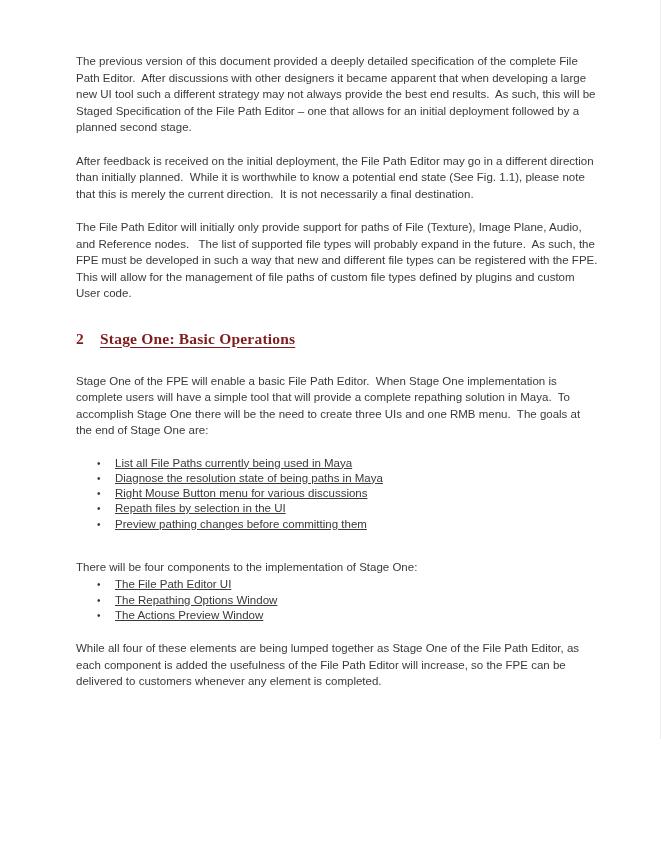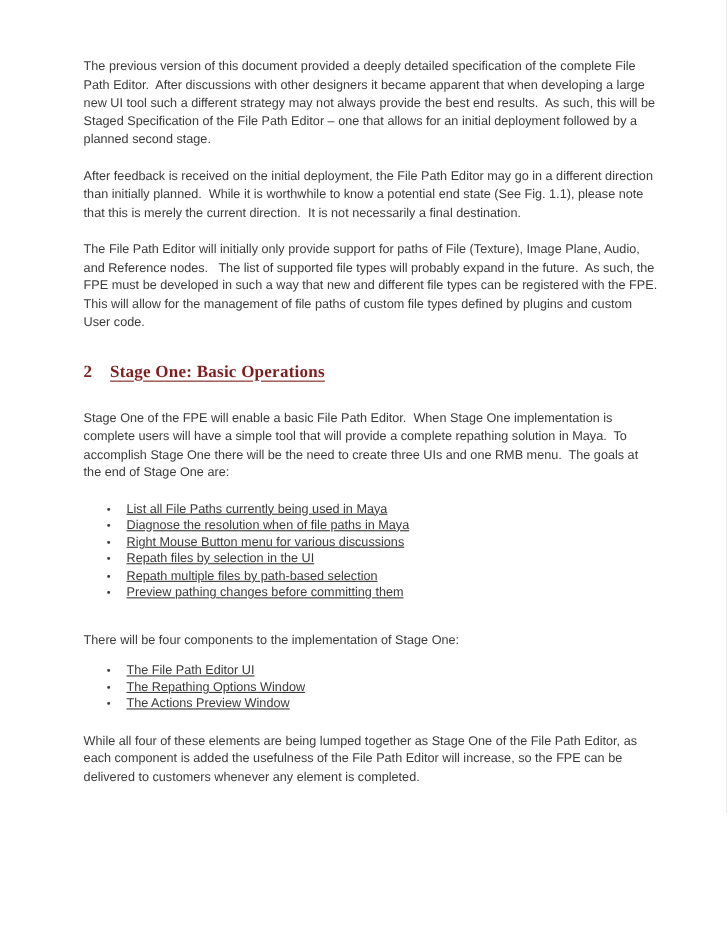--- a/index.html
+++ b/index.html
@@ -54,21 +54,21 @@
     line-height: 15.3px;
     white-space: pre-wrap;
   }
   ul.bullets li .bullet-glyph {
     display: inline-block;
     width: 18px;
     font-size: 10px;
   }
   .components-intro {
     margin-top: 27px;
-    margin-bottom: 12px;
+    margin-bottom: 2px;
   }
 </style>
 </head>
 <body>
 
 <div class="page">
 
   <p class="para">The previous version of this document provided a deeply detailed specification of the complete File Path Editor.  After discussions with other designers it became apparent that when developing a large new UI tool such a different strategy may not always provide the best end results.  As such, this will be Staged Specification of the File Path Editor – one that allows for an initial deployment followed by a planned second stage.</p>
 
   <p class="para">After feedback is received on the initial deployment, the File Path Editor may go in a different direction than initially planned.  While it is worthwhile to know a potential end state (See Fig. 1.1), please note that this is merely the current direction.  It is not necessarily a final destination.</p>
@@ -76,24 +76,23 @@
   <p class="para">The File Path Editor will initially only provide support for paths of File (Texture), Image Plane, Audio, and Reference nodes.   The list of supported file types will probably expand in the future.  As such, the FPE must be developed in such a way that new and different file types can be registered with the FPE.  This will allow for the management of file paths of custom file types defined by plugins and custom User code.</p>
 
   <div class="section-heading">
     <span class="heading-number">2</span><span class="heading-title">Stage One: Basic Operations</span>
   </div>
 
   <p class="para">Stage One of the FPE will enable a basic File Path Editor.  When Stage One implementation is complete users will have a simple tool that will provide a complete repathing solution in Maya.  To accomplish Stage One there will be the need to create three UIs and one RMB menu.  The goals at the end of Stage One are:</p>
 
   <ul class="bullets">
     <li><span class="bullet-glyph">•</span><span>List all File Paths currently being used in Maya</span></li>
-    <li><span class="bullet-glyph">•</span><span>Diagnose the resolution when of file paths in Maya</span></li>
+    <li><span class="bullet-glyph">•</span><span>Diagnose the resolution state of being paths in Maya</span></li>
     <li><span class="bullet-glyph">•</span><span>Right Mouse Button menu for various discussions</span></li>
     <li><span class="bullet-glyph">•</span><span>Repath files by selection in the UI</span></li>
-    <li><span class="bullet-glyph">•</span><span>Repath multiple files by path-based selection</span></li>
     <li><span class="bullet-glyph">•</span><span>Preview pathing changes before committing them</span></li>
   </ul>
 
   <p class="para components-intro">There will be four components to the implementation of Stage One:</p>
 
   <ul class="bullets">
     <li><span class="bullet-glyph">•</span><span>The File Path Editor UI</span></li>
     <li><span class="bullet-glyph">•</span><span>The Repathing Options Window</span></li>
     <li><span class="bullet-glyph">•</span><span>The Actions Preview Window</span></li>
   </ul>

